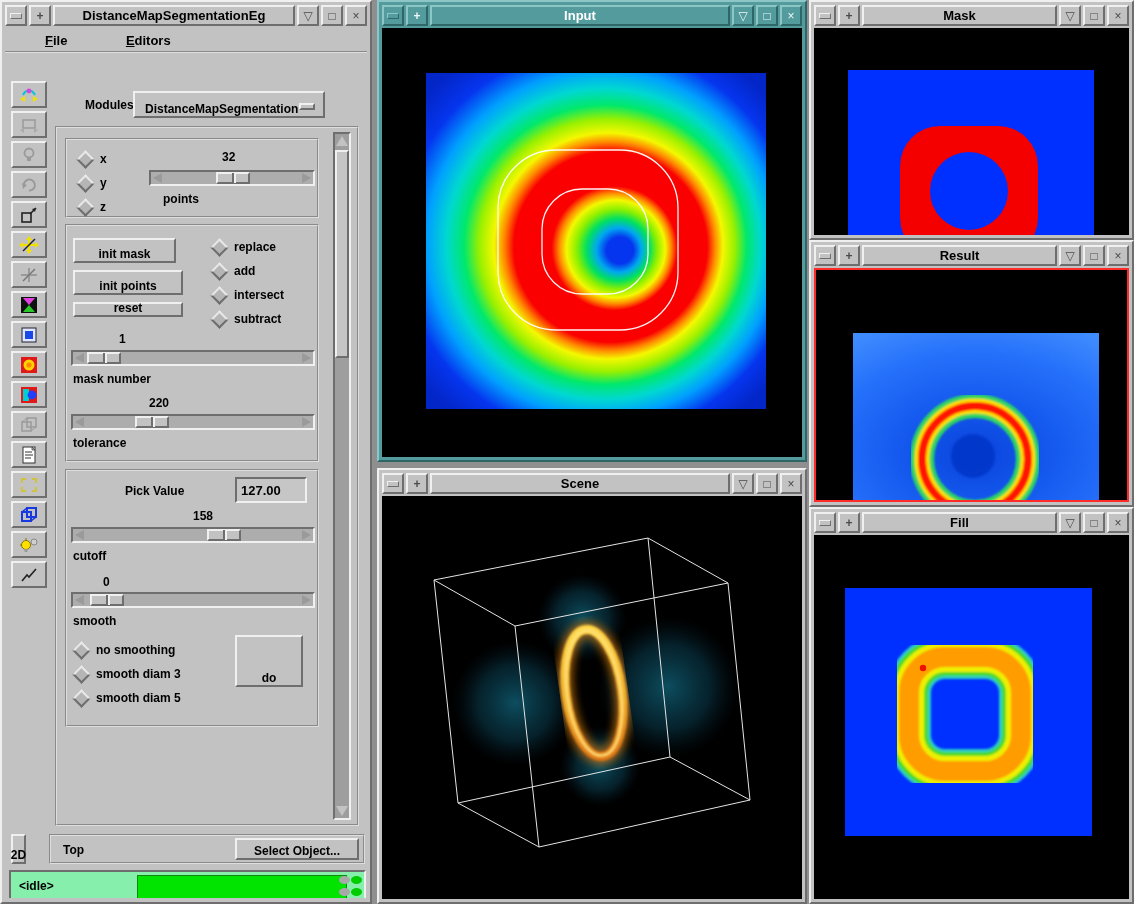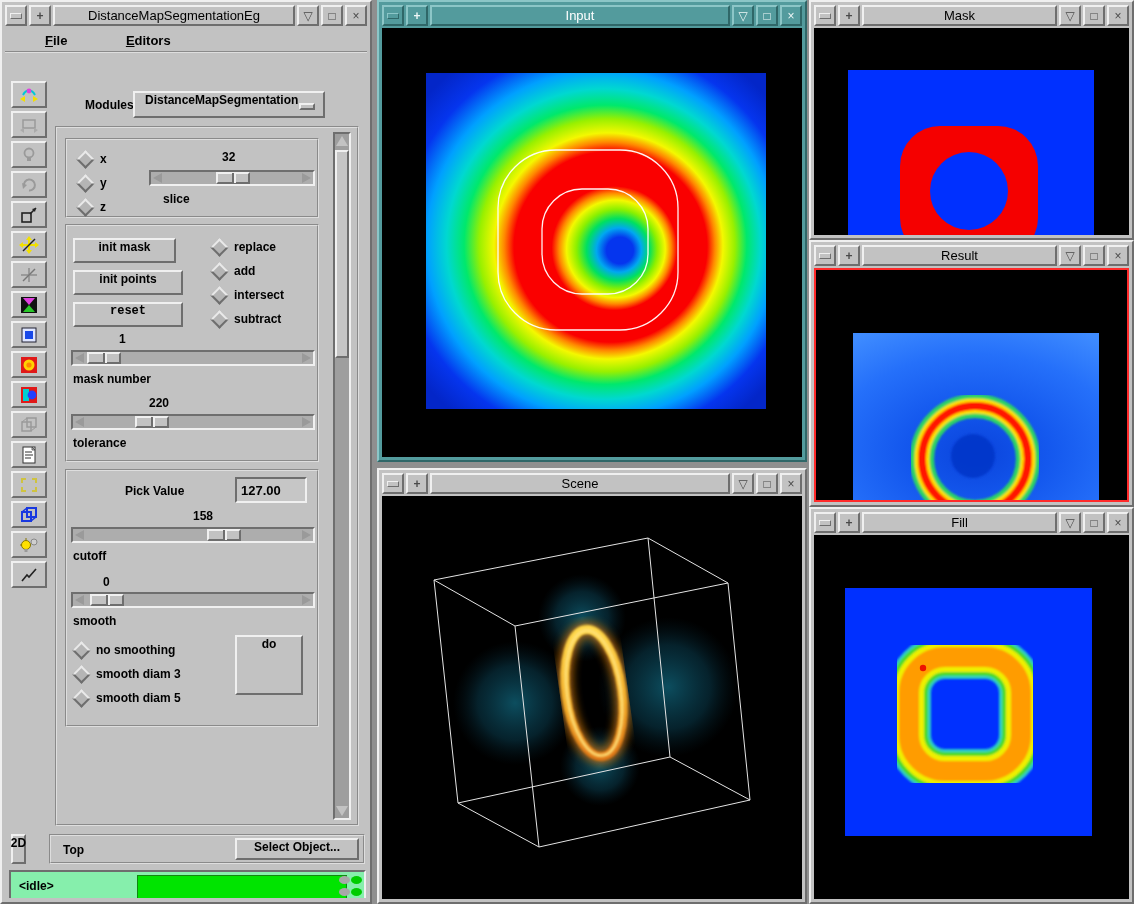--- a/index.html
+++ b/index.html
@@ -8,34 +8,34 @@
   
   .xwin{position:absolute;box-sizing:border-box;padding:3px;}
   .xwin.gray{background:#c2c2c2;border:2px solid;border-color:#f0f0f0 #6e6e6e #6e6e6e #f0f0f0;}
   .xwin.teal{background:#539b9d;border:2px solid;border-color:#8cc6c7 #2f6768 #2f6768 #8cc6c7;}
   .titlebar{display:flex;height:21px;gap:2px;margin-bottom:2px;}
   .tbtn{width:22px;height:21px;box-sizing:border-box;display:flex;align-items:center;justify-content:center;
         font-size:12px;line-height:1;user-select:none;}
   .gray .tbtn{background:#c2c2c2;border:2px solid;border-color:#f0f0f0 #6e6e6e #6e6e6e #f0f0f0;color:#4a4a4a;}
   .teal .tbtn{background:#539b9d;border:2px solid;border-color:#8cc6c7 #2f6768 #2f6768 #8cc6c7;color:#eef7f7;}
   .title-area{flex:1;display:flex;align-items:center;justify-content:center;box-sizing:border-box;
-        font-weight:normal;font-size:13px;border:2px solid;}
+        font-weight:bold;font-size:13px;border:2px solid;}
   .gray .title-area{border-color:#f0f0f0 #6e6e6e #6e6e6e #f0f0f0;color:#000;background:#c2c2c2;}
   .teal .title-area{border-color:#8cc6c7 #2f6768 #2f6768 #8cc6c7;color:#ffffff;background:#539b9d;}
   .glyph-dash{width:10px;height:4px;background:#c2c2c2;border:1px solid;border-color:#f0f0f0 #6e6e6e #6e6e6e #f0f0f0;}
   .teal .glyph-dash{background:#539b9d;border-color:#8cc6c7 #2f6768 #2f6768 #8cc6c7;}
   .client{position:relative;background:#000;overflow:hidden;}
   .client.panel{background:#c2c2c2;}
 
   
   .raised{background:#c2c2c2;border:2px solid;border-color:#f0f0f0 #6e6e6e #6e6e6e #f0f0f0;box-sizing:border-box;}
   .sunken{background:#86efac;border:2px solid;border-color:#6e6e6e #f0f0f0 #f0f0f0 #6e6e6e;box-sizing:border-box;}
   .etched{border:2px groove #dedede;box-sizing:border-box;}
   .lbl{position:absolute;font-weight:bold;font-size:12px;color:#000;white-space:nowrap;}
-  .btn{position:absolute;display:flex;align-items:flex-start;justify-content:center;
+  .btn{position:absolute;display:flex;align-items:flex-end;justify-content:center;
        font-weight:bold;font-size:12px;color:#000;cursor:default;}
   .menu-item{display:inline-block;font-weight:bold;font-size:13px;color:#000;margin-right:26px;margin-left:28px;}
   .menu-item::first-letter{text-decoration:underline;}
 
   .radio-row{position:absolute;display:flex;align-items:center;gap:8px;height:14px;}
   .diamond{width:9px;height:9px;flex:0 0 9px;transform:rotate(45deg);background:#b5b5b5;
            border:2px solid;border-color:#e9e9e9 #6e6e6e #6e6e6e #e9e9e9;box-sizing:content-box;}
   .rlabel{font-weight:bold;font-size:12px;color:#000;}
 
   .hslider{position:absolute;height:16px;background:#adadad;border:2px solid;
@@ -243,27 +243,27 @@
           <div class="radio-row" style="left:12px;top:60px;">
               <span class="diamond"></span>
               <span class="rlabel">z</span>
             </div>
           <div class="scale-val" style="left:155px;top:10px;">32</div>
           <div class="hslider" style="left:82px;top:30px;width:166px;">
             <span class="sl-arrow left"></span>
             <span class="sl-arrow right"></span>
             <span class="sl-thumb" style="left:40%;"></span>
           </div>
-          <div class="lbl" style="left:96px;top:52px;">slice</div>
+          <div class="lbl" style="left:96px;top:52px;">points</div>
         </div>
 
         <div class="etched" style="position:absolute;left:8px;top:96px;width:254px;height:238px;">
           <div class="btn raised" style="left:6px;top:12px;width:103px;height:25px;">init mask</div>
           <div class="btn raised" style="left:6px;top:44px;width:110px;height:25px;">init points</div>
-          <div class="btn raised" style="left:6px;top:76px;width:110px;height:25px;font-family:Liberation Mono, monospace;">reset</div>
+          <div class="btn raised" style="left:6px;top:76px;width:110px;height:15px;">reset</div>
           <div class="radio-row" style="left:146px;top:14px;">
               <span class="diamond"></span>
               <span class="rlabel">replace</span>
             </div>
           <div class="radio-row" style="left:146px;top:38px;">
               <span class="diamond"></span>
               <span class="rlabel">add</span>
             </div>
           <div class="radio-row" style="left:146px;top:62px;">
               <span class="diamond"></span>
@@ -311,21 +311,21 @@
               <span class="rlabel">no smoothing</span>
             </div>
           <div class="radio-row" style="left:8px;top:196px;">
               <span class="diamond"></span>
               <span class="rlabel">smooth diam 3</span>
             </div>
           <div class="radio-row" style="left:8px;top:220px;">
               <span class="diamond"></span>
               <span class="rlabel">smooth diam 5</span>
             </div>
-          <div class="btn raised" style="left:168px;top:164px;width:68px;height:60px;">do</div>
+          <div class="btn raised" style="left:168px;top:164px;width:68px;height:52px;">do</div>
         </div>
 
         <div class="vscroll" style="right:6px;top:4px;bottom:4px;">
           <div class="vs-btn" style="top:1px;">
               <span class="tri-up"></span>
             </div>
           <div class="vs-thumb" style="top:16px;height:208px;"></div>
           <div class="vs-btn" style="bottom:1px;">
               <span class="tri-down"></span>
             </div>

